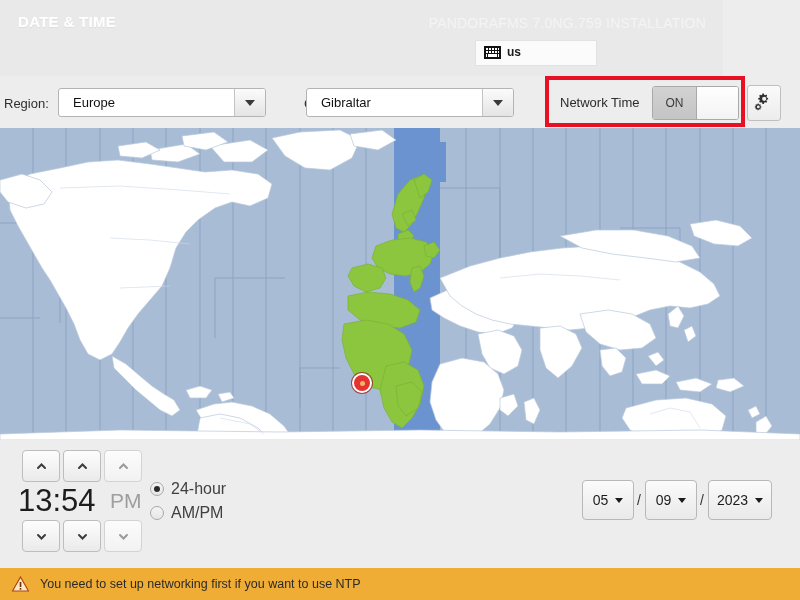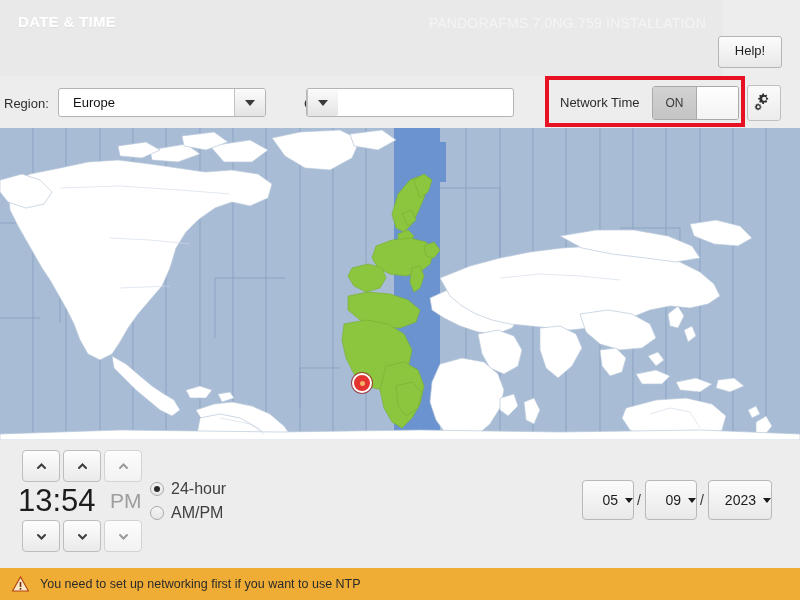--- a/index.html
+++ b/index.html
@@ -159,21 +159,21 @@
     border:1px solid #a9a9a9;box-sizing:border-box;
     display:flex;align-items:center;justify-content:center;margin-right:7px;
   }
   .radio-dot.on:after{content:"";width:6px;height:6px;border-radius:50%;background:#2b2b2b;}
   .radio-label{font-size:16px;color:#404040;}
 
   .dsel{
     position:absolute;top:480px;height:40px;
     background:linear-gradient(#fbfbfb,#e9e9e9);
     border:1px solid #b8b8b8;border-radius:4px;cursor:pointer;
-    display:flex;align-items:center;justify-content:flex-end;gap:7px;
+    display:flex;align-items:center;justify-content:center;gap:7px;
     font-size:14px;color:#1b1b1b;box-sizing:border-box;
   }
   #sel-month{left:582px;width:52px;}
   #sel-day{left:645px;width:52px;}
   #sel-year{left:708px;width:64px;}
   .dsel .caret{border-top-color:#1b1b1b;border-left-width:4px;border-right-width:4px;border-top-width:5px;}
   .slash{
     position:absolute;top:492px;font-size:14px;color:#333;
   }
   #slash1{left:637px;}
@@ -188,36 +188,57 @@
   .warn-text{margin-left:11px;font-size:12.5px;color:#2a2a2a;}
 </style>
 </head>
 <body>
 
 <div class="header">
   <div class="spoke-title">DATE &amp; TIME</div>
   <div class="distro-title">PANDORAFMS 7.0NG.759 INSTALLATION</div>
 
 
-
-  <div class="help-btn">Help!</div>
+  <div class="kbd-field">
+    <svg class="kbd-icon" viewBox="0 0 17 13">
+      <rect x="0" y="0" width="17" height="13" fill="#111"></rect>
+      <g fill="#fff">
+        <rect x="2" y="2" width="2" height="2"></rect>
+          <rect x="5" y="2" width="2" height="2"></rect>
+        <rect x="8" y="2" width="2" height="2"></rect>
+          <rect x="11" y="2" width="2" height="2"></rect>
+        <rect x="14" y="2" width="1" height="2"></rect>
+        <rect x="2" y="5" width="2" height="2"></rect>
+          <rect x="5" y="5" width="2" height="2"></rect>
+        <rect x="8" y="5" width="2" height="2"></rect>
+          <rect x="11" y="5" width="2" height="2"></rect>
+        <rect x="14" y="5" width="1" height="2"></rect>
+        <rect x="2" y="8" width="1" height="3"></rect>
+          <rect x="4" y="8" width="9" height="3"></rect>
+        <rect x="14" y="8" width="1" height="3"></rect>
+      </g>
+    </svg>
+    <span class="kbd-label">us</span>
+  </div>
+
 </div>
 
 <div class="selbar"></div>
 
 <span class="lbl lbl-region">Region:</span>
 <div class="combo" id="combo-region">
   <div class="txt">Europe</div>
   <div class="arrowbox">
       <span class="caret"></span>
     </div>
 </div>
 
 <span class="lbl lbl-city">City:</span>
 <div class="combo" id="combo-city">
+  <div class="txt">Gibraltar</div>
   <div class="arrowbox">
       <span class="caret"></span>
     </div>
 </div>
 
 <div class="ntp-hl"></div>
 <span class="ntp-label">Network Time</span>
 <div class="switch">
   <div class="on-seg">ON</div>
   <div class="knob"></div>

